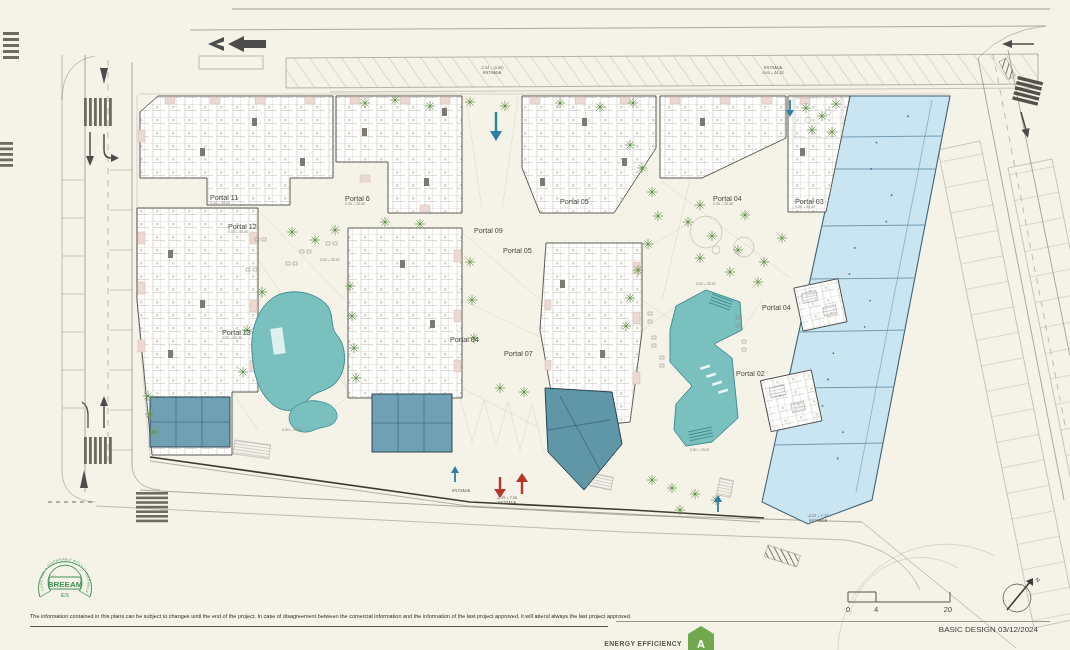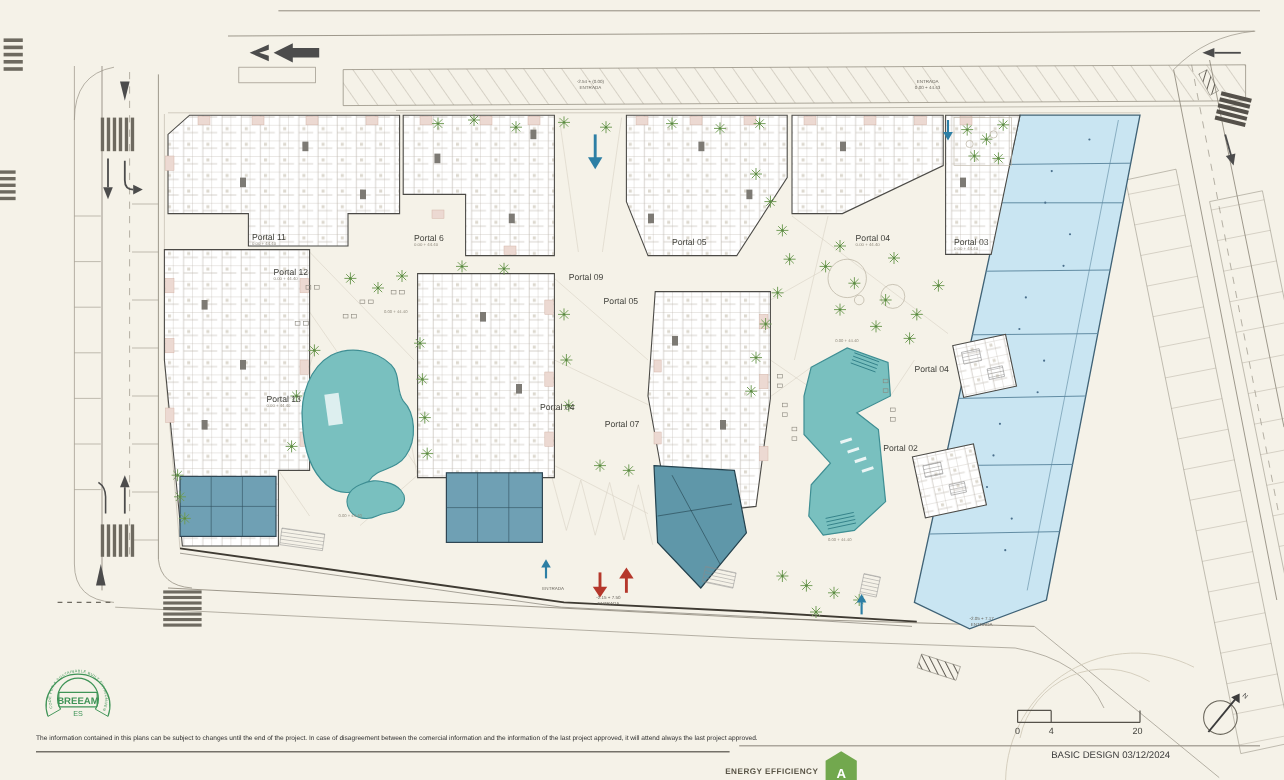--- a/index.html
+++ b/index.html
@@ -9,21 +9,21 @@
   svg text{font-family:"Liberation Sans",sans-serif;}
   #plan-svg{position:absolute;left:0;top:0;}
   .plabel{position:absolute;font-size:7.2px;color:#44443e;white-space:nowrap;line-height:1.05;}
   .plabel .elev{display:block;font-size:3.6px;color:#8f897c;}
   .ent{position:absolute;font-size:3.8px;color:#6b675f;text-align:center;line-height:1.35;
        white-space:nowrap;transform:translateX(-50%);}
   .spot{position:absolute;font-size:3.5px;color:#908a7d;white-space:nowrap;}
   #disclaimer{position:absolute;left:30px;top:613px;font-size:5.5px;color:#2e2e2e;white-space:nowrap;}
   #disc-line{position:absolute;left:30px;top:626px;width:578px;border-top:0.8px solid #55524a;}
   #right-line{position:absolute;left:616px;top:621px;width:434px;border-top:0.8px solid #9b958a;}
-  #basic{position:absolute;left:876px;top:625px;width:162px;font-size:8px;color:#3c3c3c;}
+  #basic{position:absolute;left:876px;top:625px;width:162px;text-align:right;font-size:8px;color:#3c3c3c;}
   #energy-label{position:absolute;left:556px;top:640px;width:126px;text-align:right;font-size:6.8px;
        font-weight:bold;color:#5a5547;letter-spacing:.4px;}
 </style>
 </head>
 <body>
 
 <div id="canvas">
 
 <svg id="plan-svg" width="1070" height="650" viewBox="0 0 1070 650">
 <defs>

